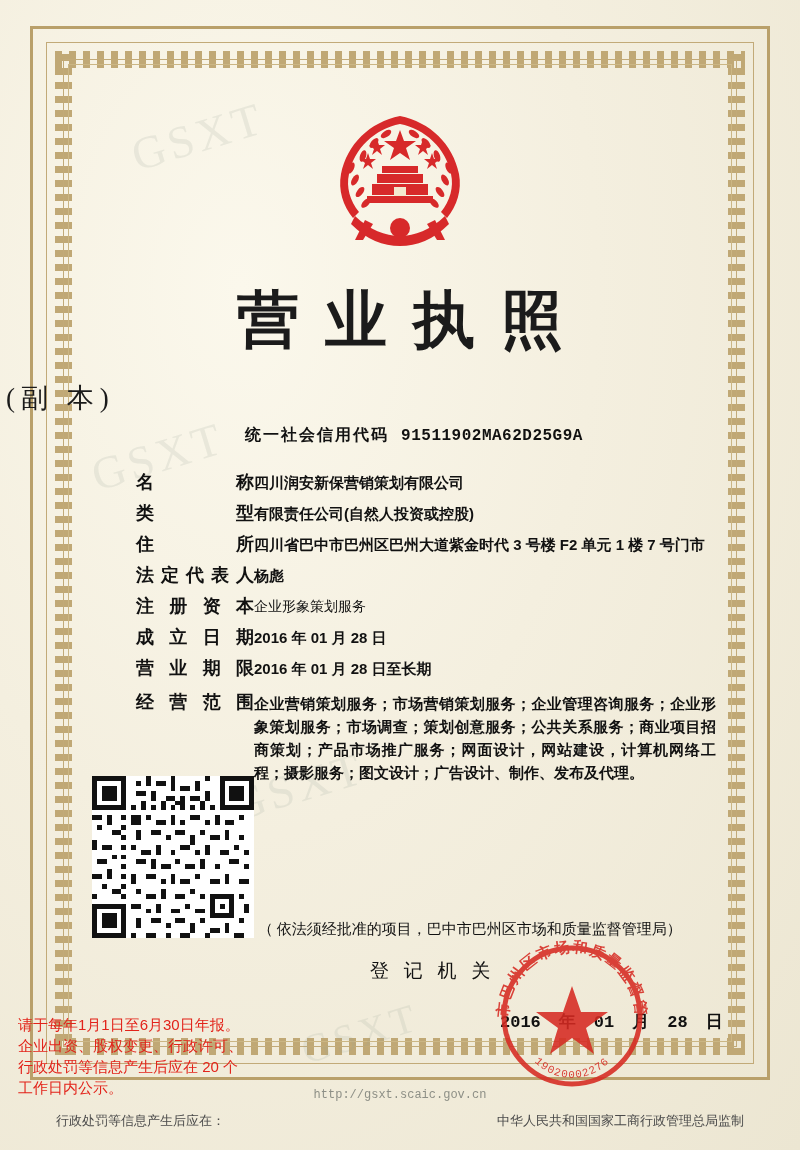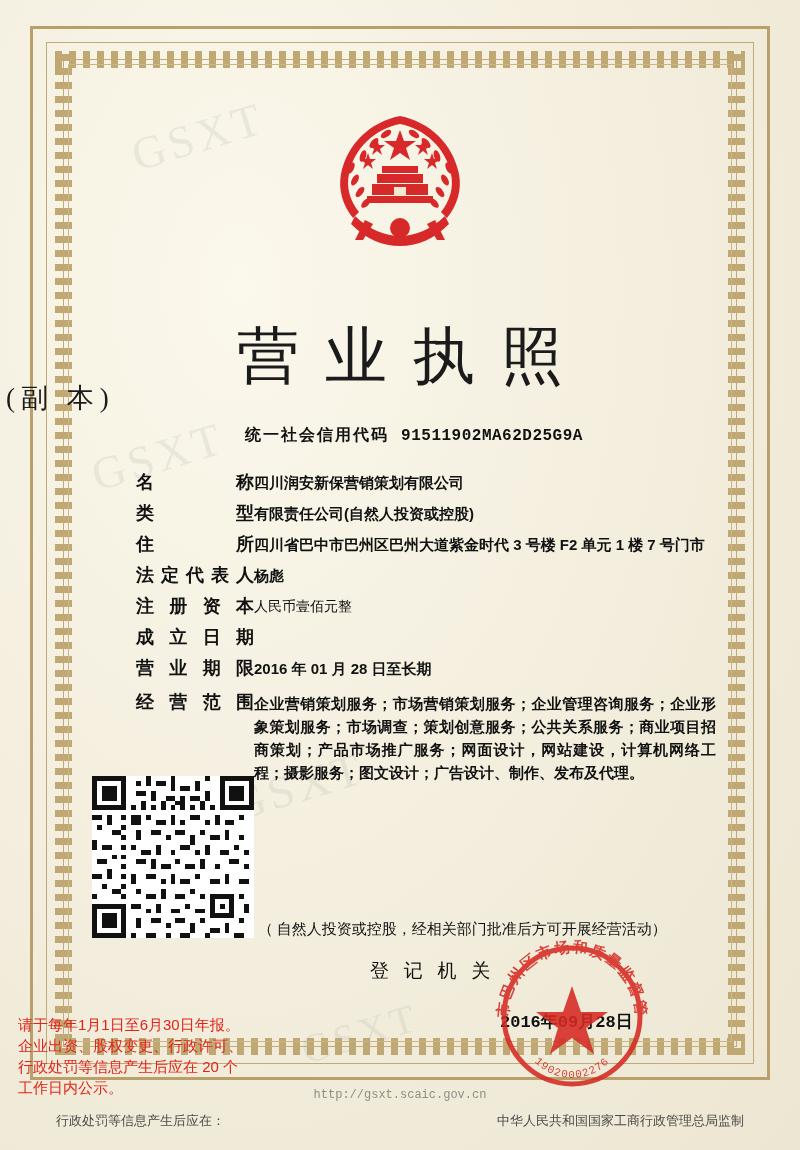--- a/index.html
+++ b/index.html
@@ -86,27 +86,26 @@
     z-index: 3;
   }
 
   
   .title {
     position: absolute;
     top: 278px;
     left: 0; right: 0;
     text-align: center;
     font-family: "Liberation Serif", serif;
-    font-weight: normal;
+    font-weight: bold;
     font-size: 62px;
     letter-spacing: 26px;
     text-indent: 26px;
     color: #1b1b1b;
     z-index: 3;
-    margin-top: 36px;
   }
   .subtitle {
     position: absolute;
     top: 380px;
     left: 0; right: 0;
     text-align: left;
     font-family: "Liberation Serif", serif;
     font-size: 27px;
     letter-spacing: 6px;
     text-indent: 6px;
@@ -208,20 +207,21 @@
     position: absolute;
     left: 500px;
     top: 1010px;
     font-family: "Liberation Serif", serif;
     font-weight: bold;
     font-size: 17px;
     color: #111;
     z-index: 4;
     display: flex;
     align-items: baseline;
+    gap: 18px;
   }
   .date-line .dnum { font-family: "Liberation Mono", monospace; }
 
   
   .seal {
     position: absolute;
     left: 486px;
     top: 930px;
     width: 172px;
     height: 172px;
@@ -388,30 +388,31 @@
       <div class="field-value bold">杨彪</div>
     </div>
 
     <div class="field-row">
       <div class="field-label">
         <span>注</span>
         <span>册</span>
         <span>资</span>
         <span>本</span>
       </div>
-      <div class="field-value small">人民币壹佰元整</div>
+      <div class="field-value small">企业形象策划服务</div>
     </div>
 
     <div class="field-row">
       <div class="field-label">
         <span>成</span>
         <span>立</span>
         <span>日</span>
         <span>期</span>
       </div>
+      <div class="field-value bold">2016 年 01 月 28 日</div>
     </div>
 
     <div class="field-row">
       <div class="field-label">
         <span>营</span>
         <span>业</span>
         <span>期</span>
         <span>限</span>
       </div>
       <div class="field-value bold">2016 年 01 月 28 日至长期</div>
@@ -423,28 +424,28 @@
         <span>营</span>
         <span>范</span>
         <span>围</span>
       </div>
       <div class="field-value bold scope">企业营销策划服务；市场营销策划服务；企业管理咨询服务；企业形象策划服务；市场调查；策划创意服务；公共关系服务；商业项目招商策划；产品市场推广服务；网面设计，网站建设，计算机网络工程；摄影服务；图文设计；广告设计、制作、发布及代理。</div>
     </div>
 
   </div>
 
 
-  <div class="scope-note">（ 自然人投资或控股，经相关部门批准后方可开展经营活动）</div>
+  <div class="scope-note">（ 依法须经批准的项目，巴中市巴州区市场和质量监督管理局）</div>
 
   <div class="registrar">登 记 机 关</div>
 
   <div class="date-line">
     <span class="dnum">2016</span>
     <span>年</span>
-    <span class="dnum">09</span>
+    <span class="dnum">01</span>
     <span>月</span>
     <span class="dnum">28</span>
     <span>日</span>
   </div>
 
   <div class="seal">
     <svg viewBox="0 0 172 172" width="172" height="172" aria-hidden="true">
       <defs>
         <path id="sealTopArc" d="M 22 86 A 64 64 0 0 1 150 86"></path>
         <path id="sealBotArc" d="M 40 120 A 52 52 0 0 0 132 120"></path>

